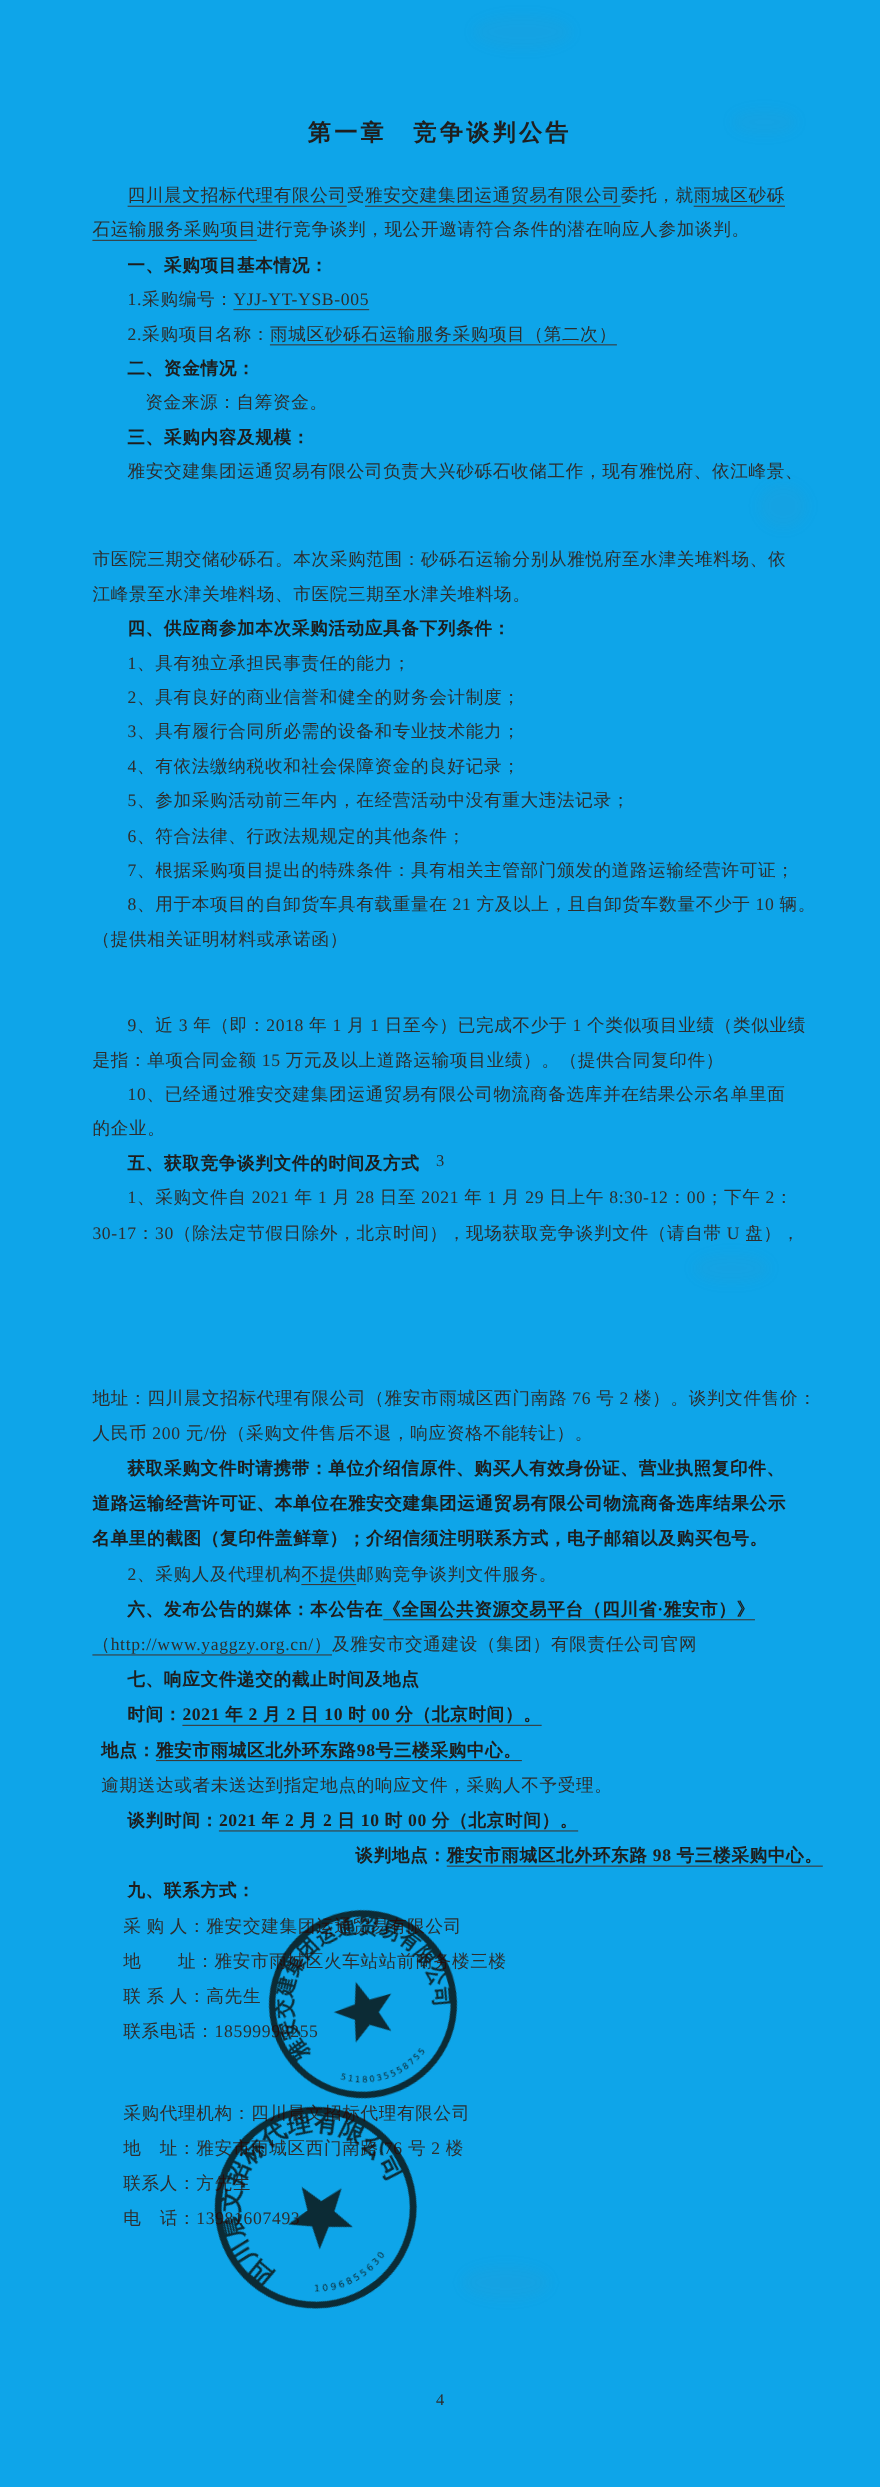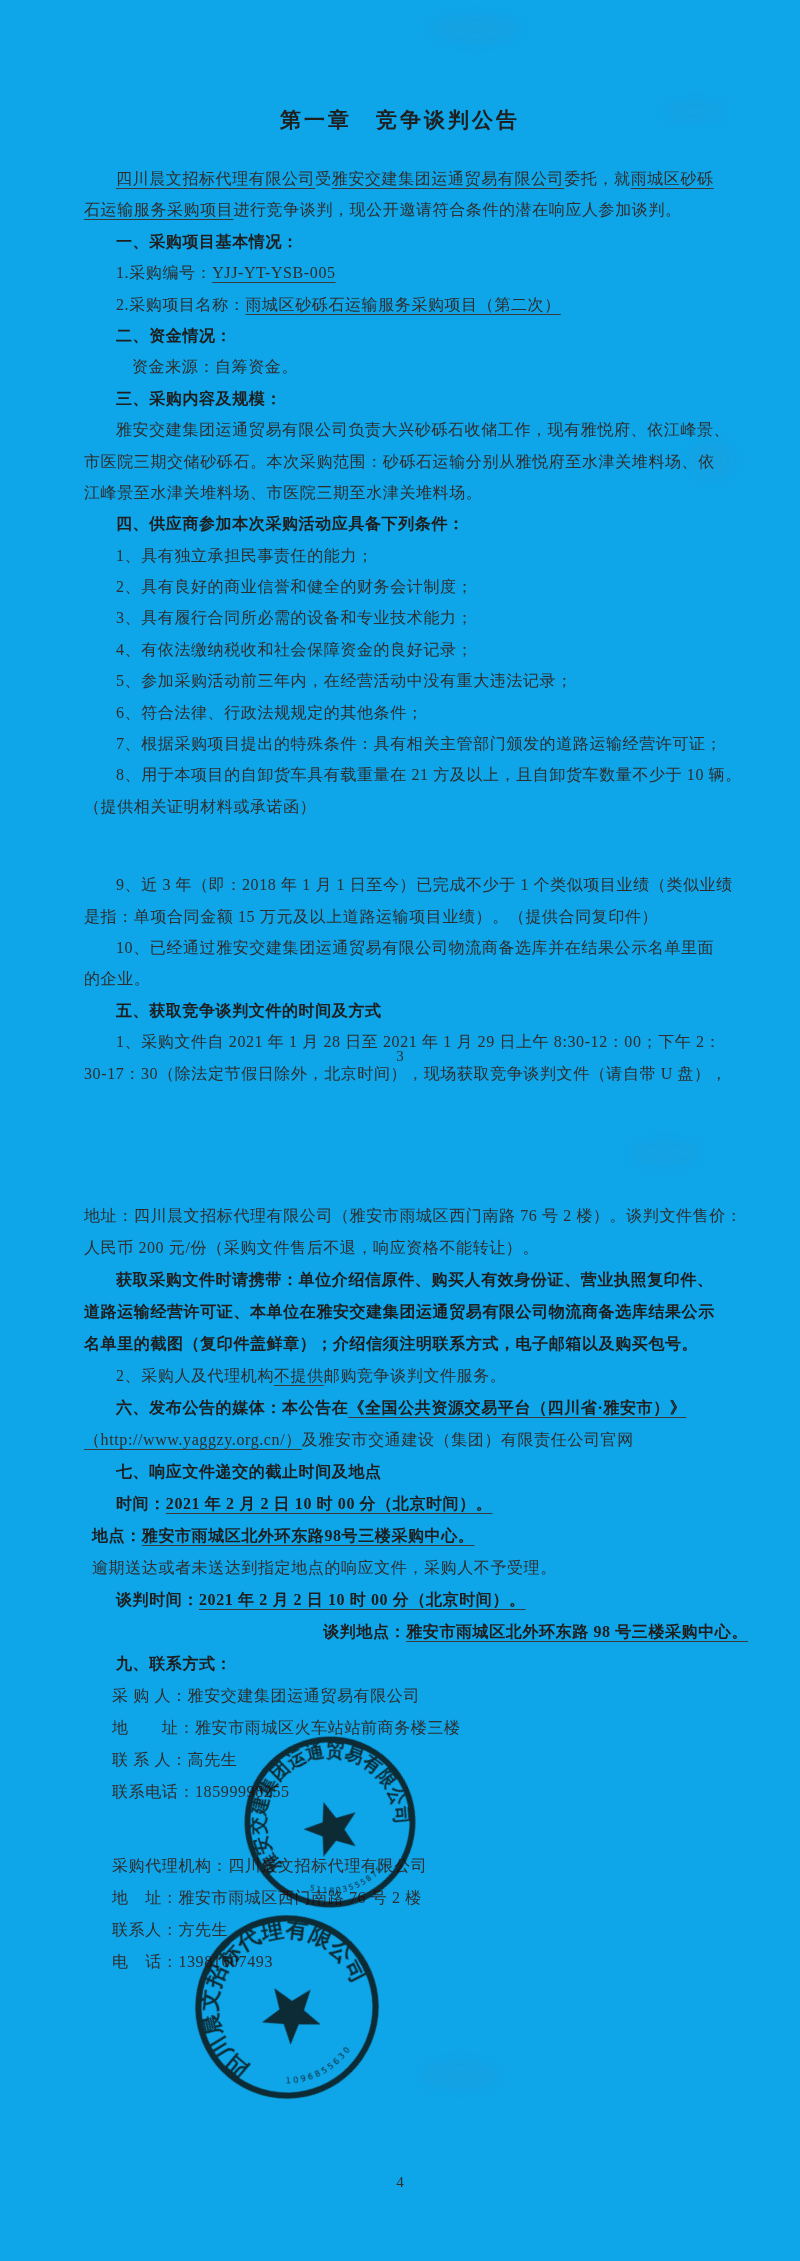--- a/index.html
+++ b/index.html
@@ -10,21 +10,21 @@
     color:#2e2e2e;
   }
   .title{
     position:absolute;top:106px;left:0;width:100%;
     text-align:center;font-size:21px;font-weight:bold;
     letter-spacing:3px;color:#1f1f1f;margin:0;
   }
   .lines{position:absolute;left:84px;width:664px;}
   .lines-p3{top:163px;}
   .lines-p3 p.ln{height:31.4px;line-height:31.4px;}
-  .lines-p4{top:1200px;}
+  .lines-p4{top:1256px;}
   .lines-p4 p.ln{height:32px;line-height:32px;}
   p.ln{
     margin:0;font-size:16px;white-space:nowrap;
     letter-spacing:0.6px;color:#2e2e2e;
   }
   p.ln.b{font-weight:bold;color:#1e1e1e;}
   span.b{font-weight:bold;color:#1e1e1e;}
   span.u{
     text-decoration:underline;
     text-underline-offset:4px;
@@ -65,21 +65,21 @@
   <div class="lines lines-p3">
       <p class="ln" style="padding-left: 32px;"><span class="u ">四川晨文招标代理有限公司</span><span class="">受</span><span class="u ">雅安交建集团运通贸易有限公司</span><span class="">委托，就</span><span class="u ">雨城区砂砾</span></p>
       <p class="ln" style="padding-left: 0px;"><span class="u ">石运输服务采购项目</span><span class="">进行竞争谈判，现公开邀请符合条件的潜在响应人参加谈判。</span></p>
       <p class="ln b" style="padding-left: 32px;"><span class="">一、采购项目基本情况：</span></p>
       <p class="ln" style="padding-left: 32px;"><span class="">1.采购编号：</span><span class="u ">YJJ-YT-YSB-005</span></p>
       <p class="ln" style="padding-left: 32px;"><span class="">2.采购项目名称：</span><span class="u ">雨城区砂砾石运输服务采购项目（第二次）</span></p>
       <p class="ln b" style="padding-left: 32px;"><span class="">二、资金情况：</span></p>
       <p class="ln" style="padding-left: 48px;"><span class="">资金来源：自筹资金。</span></p>
       <p class="ln b" style="padding-left: 32px;"><span class="">三、采购内容及规模：</span></p>
       <p class="ln" style="padding-left: 32px;"><span class="">雅安交建集团运通贸易有限公司负责大兴砂砾石收储工作，现有雅悦府、依江峰景、</span></p>
-      <p class="ln" style="padding-left: 0px;"><span class="">市医院三期交储砂砾石。本次采购范围：砂砾石运输分别从雅悦府至水津关堆料场、依</span></p>
+      <p class="ln" style="padding-left: 0px; margin-top: 48px;"><span class="">市医院三期交储砂砾石。本次采购范围：砂砾石运输分别从雅悦府至水津关堆料场、依</span></p>
       <p class="ln" style="padding-left: 0px;"><span class="">江峰景至水津关堆料场、市医院三期至水津关堆料场。</span></p>
       <p class="ln b" style="padding-left: 32px;"><span class="">四、供应商参加本次采购活动应具备下列条件：</span></p>
       <p class="ln" style="padding-left: 32px;"><span class="">1、具有独立承担民事责任的能力；</span></p>
       <p class="ln" style="padding-left: 32px;"><span class="">2、具有良好的商业信誉和健全的财务会计制度；</span></p>
       <p class="ln" style="padding-left: 32px;"><span class="">3、具有履行合同所必需的设备和专业技术能力；</span></p>
       <p class="ln" style="padding-left: 32px;"><span class="">4、有依法缴纳税收和社会保障资金的良好记录；</span></p>
       <p class="ln" style="padding-left: 32px;"><span class="">5、参加采购活动前三年内，在经营活动中没有重大违法记录；</span></p>
       <p class="ln" style="padding-left: 32px;"><span class="">6、符合法律、行政法规规定的其他条件；</span></p>
       <p class="ln" style="padding-left: 32px;"><span class="">7、根据采购项目提出的特殊条件：具有相关主管部门颁发的道路运输经营许可证；</span></p>
       <p class="ln" style="padding-left: 32px;"><span class="">8、用于本项目的自卸货车具有载重量在 21 方及以上，且自卸货车数量不少于 10 辆。</span></p>

